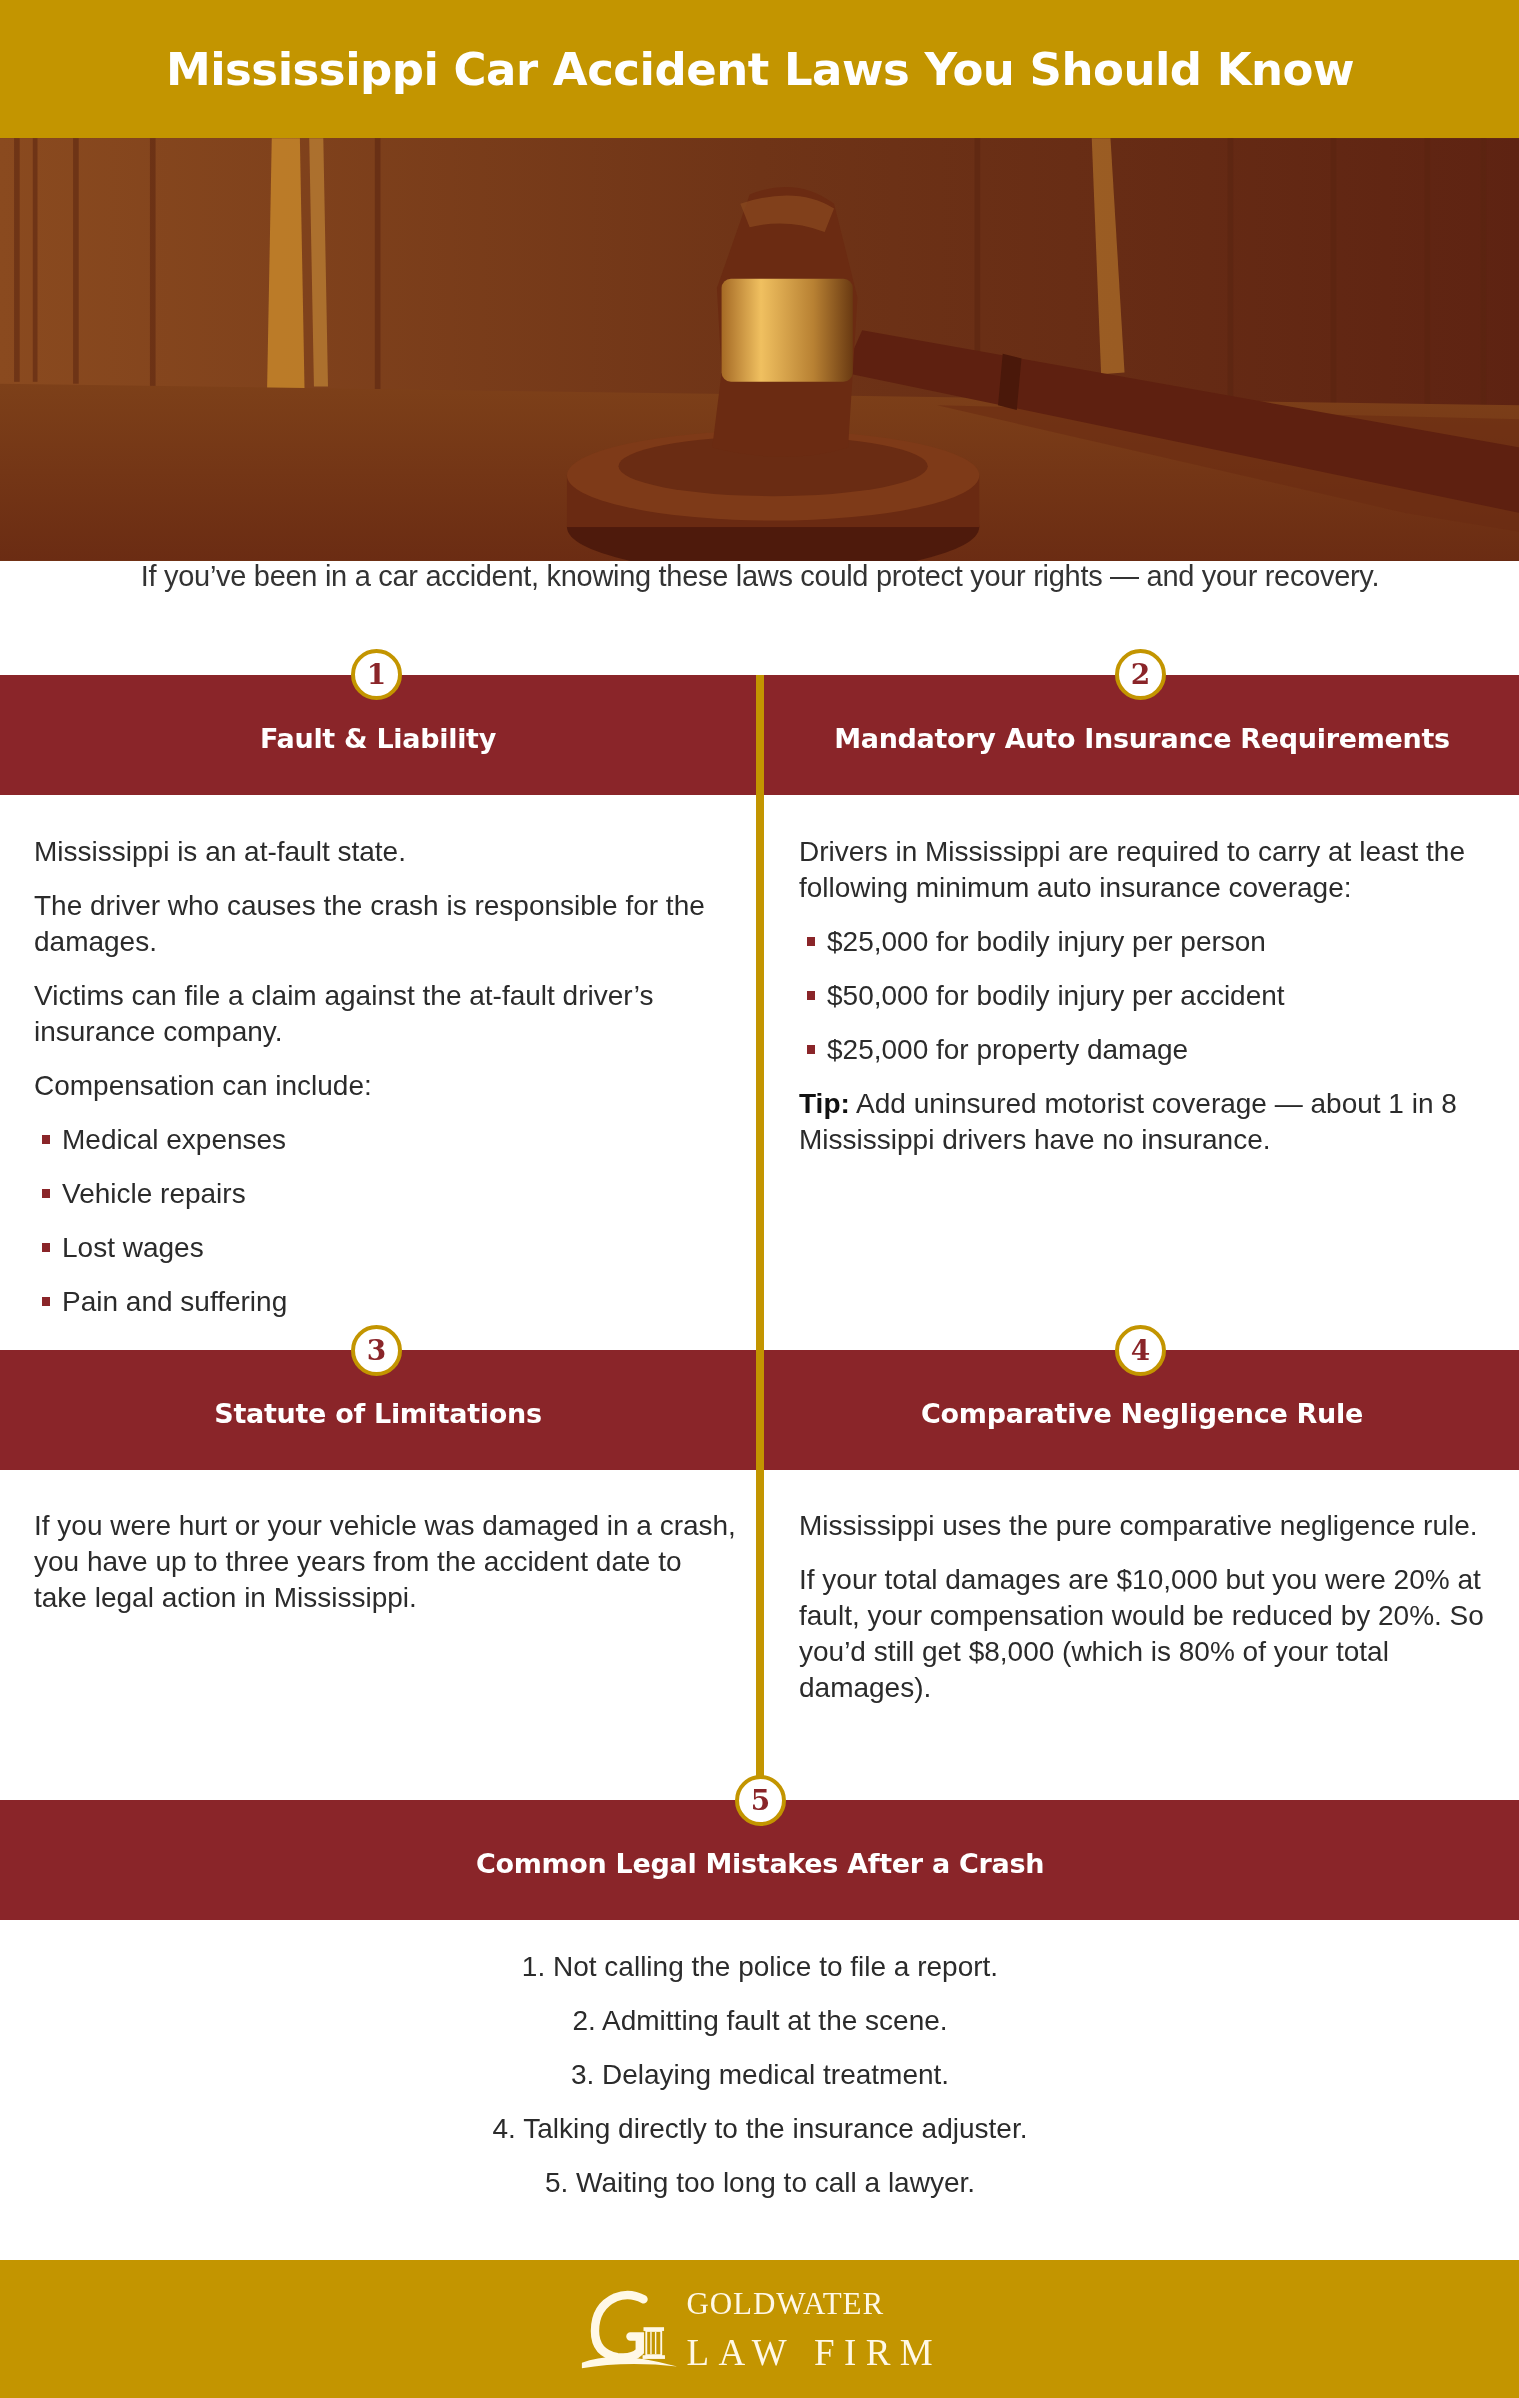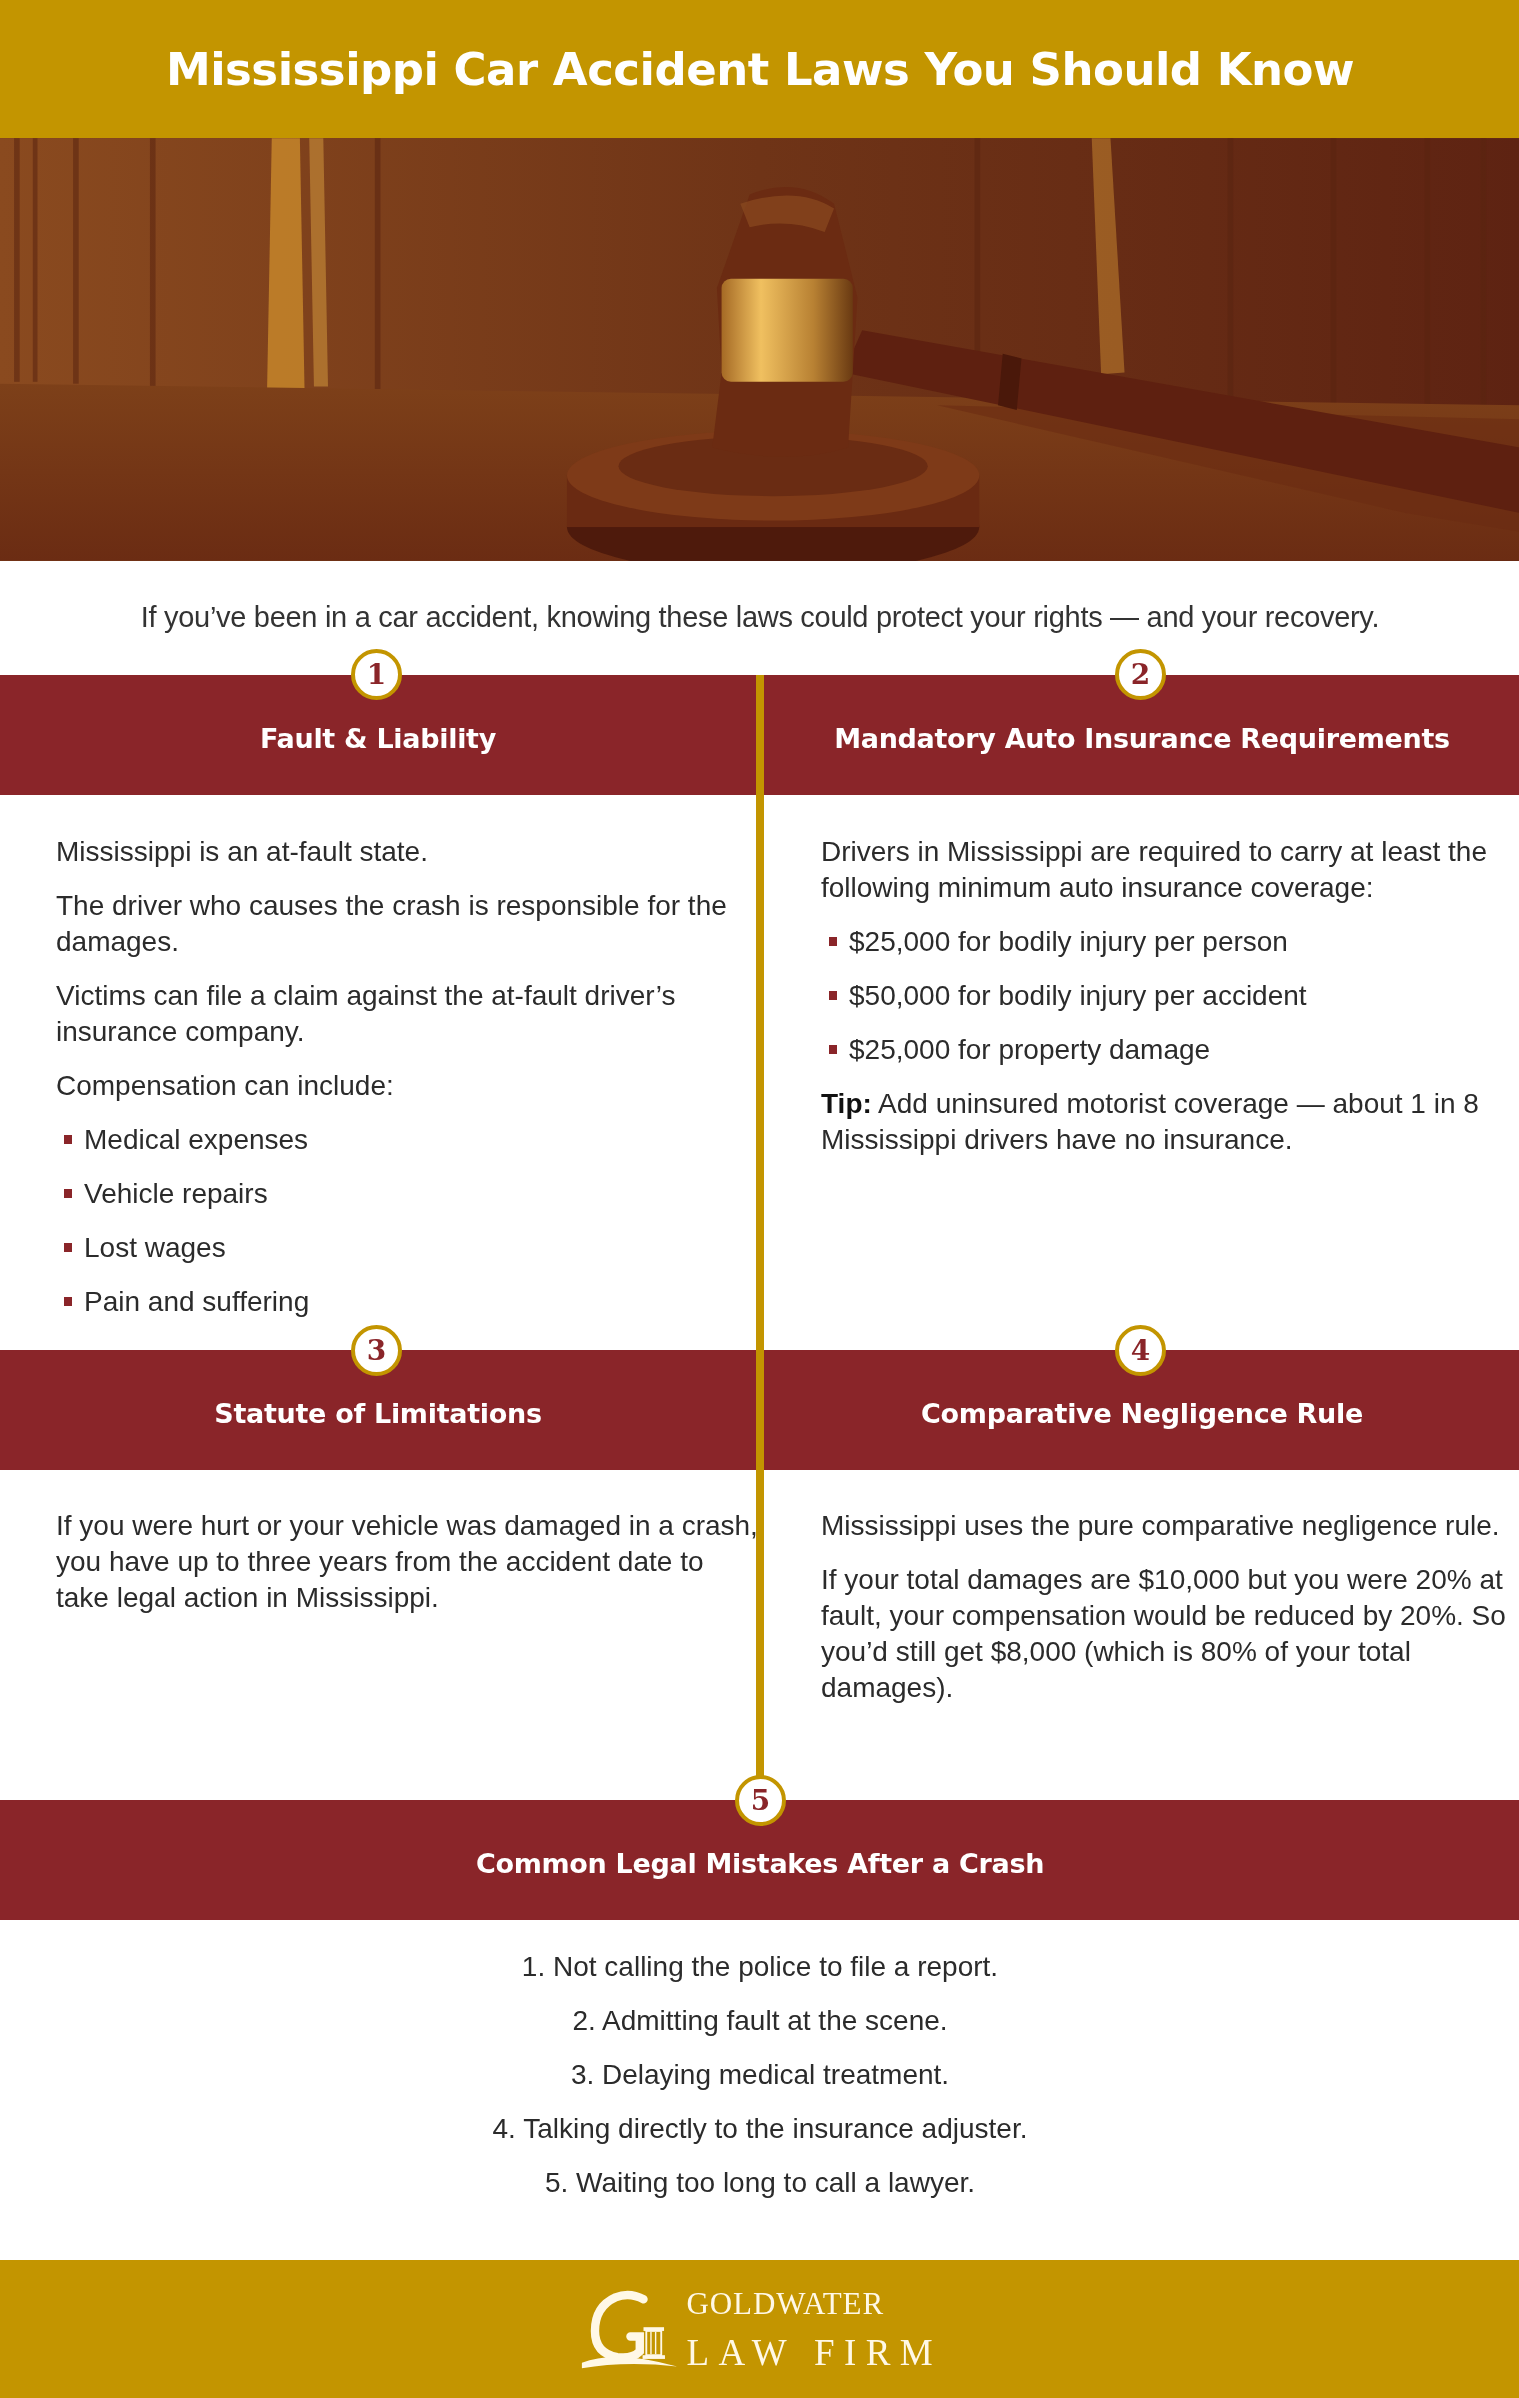--- a/index.html
+++ b/index.html
@@ -6,33 +6,33 @@
   html, body { width: 1520px; background: #ffffff; }
   body { font-family: "Liberation Sans", "DejaVu Sans", sans-serif; color: #2b2b2b; position: relative; height: 2399px; overflow: hidden; }
 
   .top-header { position: absolute; left: 0; top: 0; width: 1520px; height: 138px; background: #C39500; display: flex; align-items: center; justify-content: center; }
   .top-header h1 { color: #ffffff; font-family: "DejaVu Sans", sans-serif; font-weight: bold; font-size: 45px; letter-spacing: -0.5px; }
 
   .hero { position: absolute; left: 0; top: 138px; width: 1520px; height: 423px; overflow: hidden;
     background: linear-gradient(180deg, #7a3d1b 0%, #6e3016 55%, #6a2a12 100%); }
   .hero svg { position: absolute; left: 0; top: 0; }
 
-  .intro { position: absolute; left: 0; top: 560px; width: 1520px; height: 114px; display: flex; align-items: center; justify-content: center; }
+  .intro { position: absolute; left: 0; top: 560px; width: 1520px; height: 114px; display: flex; align-items: flex-start; justify-content: center; }
   .intro p { font-size: 29px; color: #333; font-weight: 300; letter-spacing: -0.3px; }
 
   .banner { position: absolute; height: 120px; background: #8A2529; display: flex; align-items: center; justify-content: center; }
   .banner h2 { color: #ffffff; font-family: "DejaVu Sans", sans-serif; font-weight: bold; font-size: 27px; letter-spacing: -0.3px; padding-top: 7.5px; }
 
   .badge { position: absolute; width: 51px; height: 51px; border-radius: 50%; background: #ffffff; border: 4.7px solid #C39500;
     display: flex; align-items: center; justify-content: center; z-index: 5;
     font-family: "DejaVu Serif", "Liberation Serif", serif; color: #8A2529; font-size: 28px; font-weight: bold; }
 
   .vline { position: absolute; left: 756px; width: 7.5px; background: #C39500; z-index: 3; }
 
-  .col { position: absolute; font-size: 28px; line-height: 36px; color: #2b2b2b; font-weight: 300; margin-left: 22px; }
+  .col { position: absolute; font-size: 28px; line-height: 36px; color: #2b2b2b; font-weight: 300; }
   .col p { margin-bottom: 18px; }
   .col ul { list-style: none; }
   .col li { position: relative; padding-left: 28px; margin-bottom: 18px; }
   .col li .bullet { position: absolute; left: 7.5px; top: 13px; width: 8.4px; height: 9.4px; background: #8A2529; }
   .col .tip-label { font-weight: bold; color: #111; }
 
   .mistakes { position: absolute; left: 0; top: 1949px; width: 1520px; text-align: center; font-size: 28px; color: #2b2b2b; font-weight: 300; }
   .mistakes li { list-style: none; line-height: 36px; margin-bottom: 18px; }
 
   .footer { position: absolute; left: 0; top: 2260px; width: 1520px; height: 139px; background: #C39500; display: flex; align-items: center; justify-content: center; }

